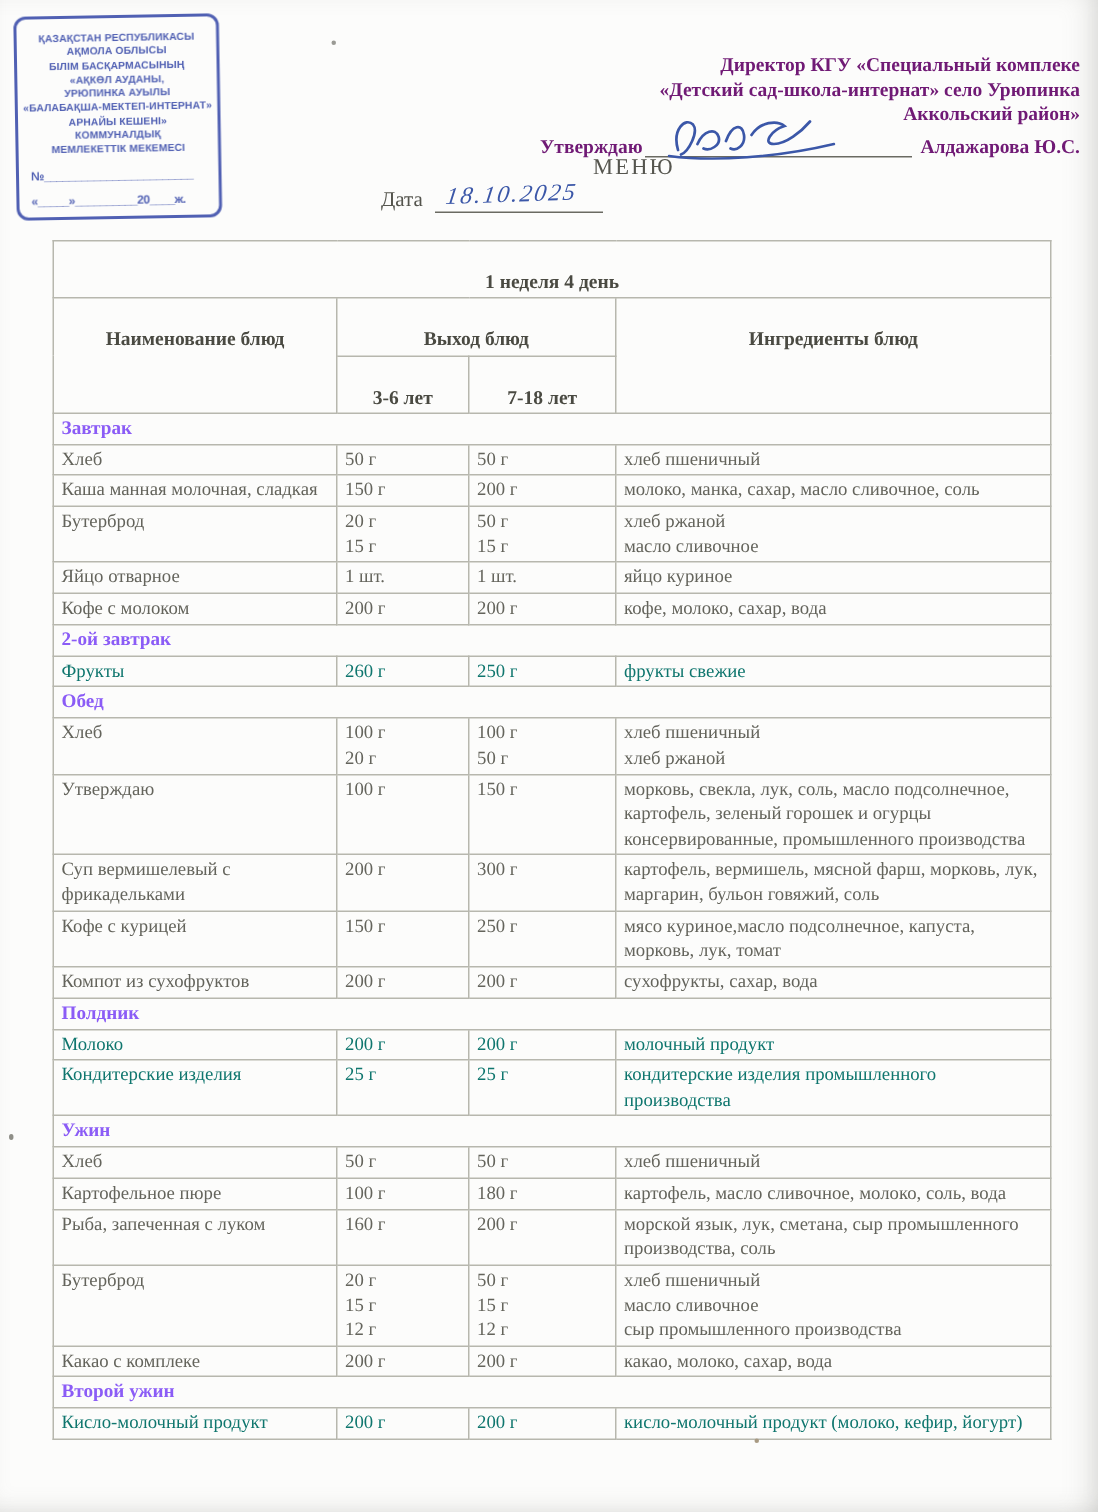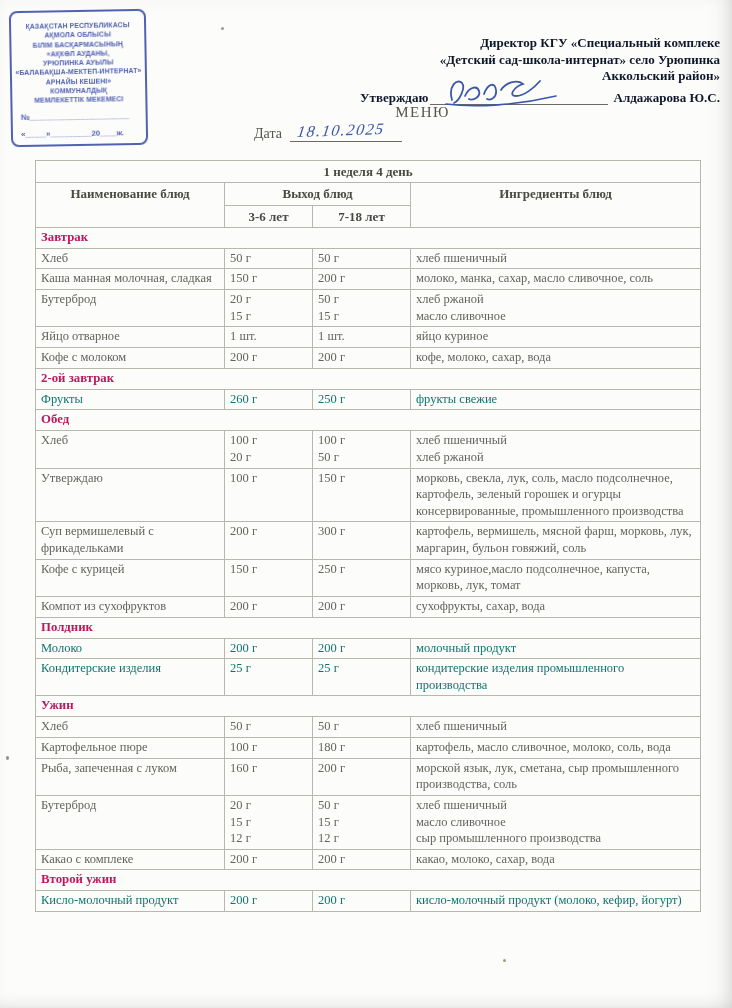--- a/index.html
+++ b/index.html
@@ -21,21 +21,21 @@
     opacity:.93; box-sizing:border-box; padding-top:9px;
     filter: blur(.2px);
   }
   .stamp-line { font-size:6.9px; line-height:1.34; text-align:center; letter-spacing:.1px; }
   .stamp-number { font-size:8px; text-align:left; padding:0 8px; margin-top:8px; letter-spacing:-.3px;}
   .stamp-date   { font-size:8px; text-align:left; padding:0 8px; margin-top:8px; letter-spacing:-.3px;}
 
   
   .approval {
     position:absolute; top:35px; right:12px; width:360px;
-    font-size:13px; font-weight:bold; color:#0f172a; line-height:1.28;
+    font-size:13px; font-weight:bold; color:#701a75; line-height:1.28;
     text-align:right;
   }
   .approve-row { display:flex; align-items:flex-end; margin-top:1px; font-weight:bold; }
   .approve-label { white-space:nowrap; }
   .sig-underline { flex:1; border-bottom:1px solid #6a6a62; margin:0 6px 2px 2px; position:relative; height:18px; }
   .signature-svg { position:absolute; left:14px; bottom:-4px; }
   .approver { white-space:nowrap; }
 
   
   .title-block { position:absolute; top:104px; left:240px; width:210px; color:#55554e; }
@@ -49,23 +49,23 @@
   }
 
   
   table.menu {
     position:absolute; top:160px; left:35px; width:665px;
     border-collapse:collapse; table-layout:fixed;
     font-size:12.5px; color:#64645c;
   }
   col.c1{width:189px;} col.c2{width:88px;} col.c3{width:98px;} col.c4{width:290px;}
   .menu th, .menu td { border:1px solid #b7b7ae; padding:1px 5px 2px; vertical-align:top; text-align:left; white-space:pre-line; line-height:1.33; }
-  .menu th { font-size:13px; color:#4a4a42; font-weight:bold; text-align:center; padding-top:2px; }
+  .menu th { font-size:13px; color:#4a4a42; font-weight:bold; text-align:center; padding-top:18px; }
   .week-th { font-size:12.8px; }
-  .section-td { text-align:center; font-weight:bold; color:#be185d; font-size:12.8px; padding:1px 4px 2px; }
+  .section-td { text-align:center; font-weight:bold; color:#8b5cf6; font-size:12.8px; padding:1px 4px 2px; }
   tr.faded td { color:#0f766e; }
 
   .speck { position:absolute; border-radius:50%; }
 </style>
 </head>
 <body>
 
 <div class="page-shade"></div>
 
 <div class="stamp">

